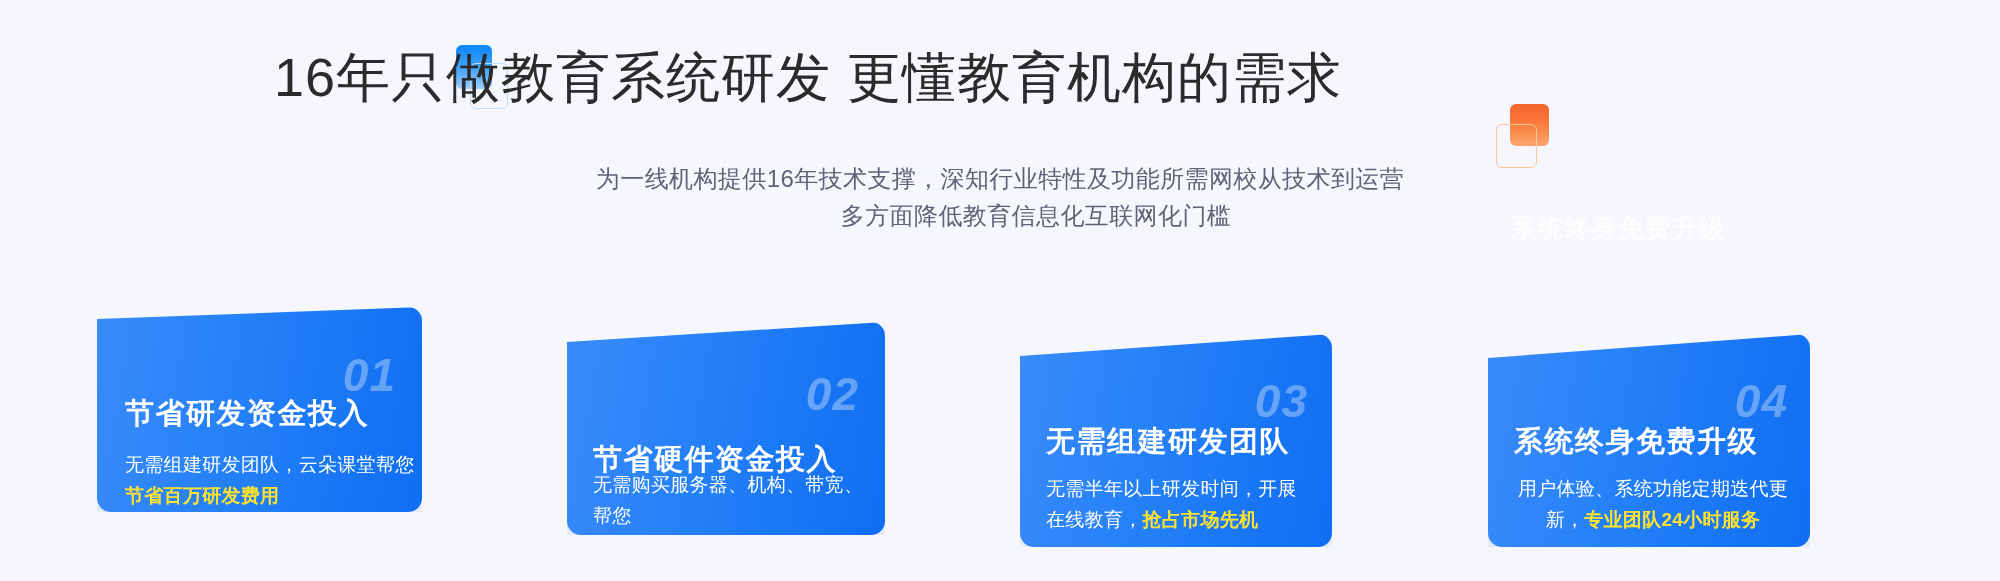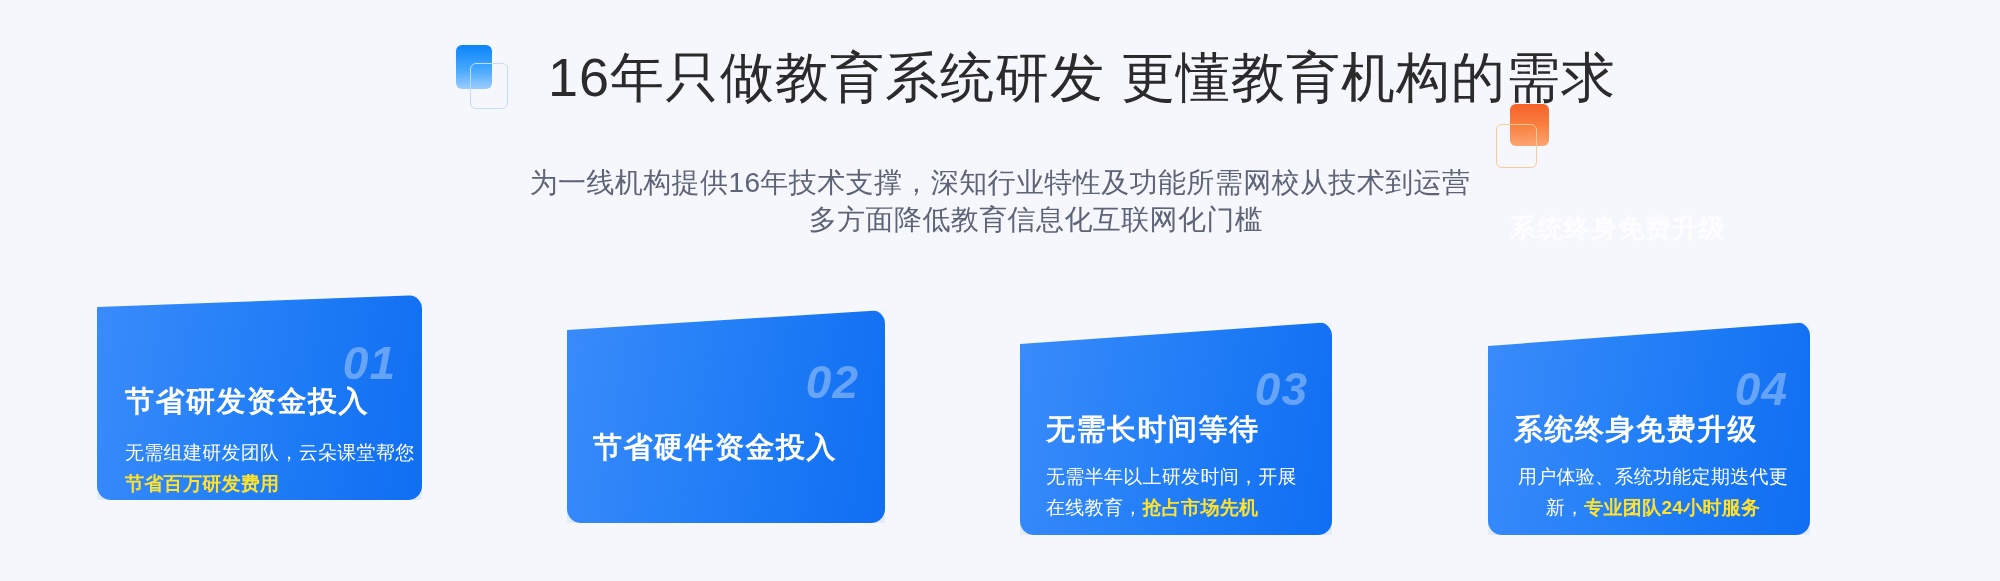--- a/index.html
+++ b/index.html
@@ -61,35 +61,35 @@
     height: 42px;
     border: 1.5px solid #fbc89a;
   }
 
   
   .headline {
     position: absolute;
     left: 0;
     top: 44px;
     width: 1616px;
-    text-align: right;
+    text-align: center;
     font-size: 54px;
     font-weight: 400;
     color: #2b2b2b;
     letter-spacing: 1px;
     line-height: 1.25;
     white-space: nowrap;
   }
 
   .subline {
     position: absolute;
     left: 0;
     width: 2000px;
     text-align: center;
-    font-size: 28px;
+    font-size: 24px;
     color: #5d6477;
     line-height: 1.9;
     letter-spacing: 0.4px;
     white-space: nowrap;
   }
   .subline-1 { top: 156px; }
   .subline-2 { top: 193px; padding-left: 36px; }
 
   
   .watermark {
@@ -101,21 +101,21 @@
     color: #ffffff;
     opacity: 0.82;
     letter-spacing: 1px;
     white-space: nowrap;
   }
 
   
   .cards {
     position: absolute;
     left: 0;
-    top: 0;
+    top: 12px;
     width: 2000px;
     height: 444px;
   }
 
   .card {
     position: absolute;
     border-radius: 16px;
     color: #ffffff;
     overflow: hidden;
     background: linear-gradient(100deg, #3a8bfa 0%, #2480f7 45%, #0f6ef2 100%);
@@ -237,27 +237,28 @@
         <div class="card-num">01</div>
         <div class="card-title">节省研发资金投入</div>
         <div class="card-desc"><span>无需组建研发团队，云朵课堂帮您</span><br><span class="hl">节省百万研发费用</span></div>
       </div>
     </div>
 
     <div class="card" id="card-2">
       <div class="card-inner">
         <div class="card-num">02</div>
         <div class="card-title">节省硬件资金投入</div>
+        <div class="card-desc"><span>无需购买服务器、机构、带宽、帮您</span><br></div>
       </div>
     </div>
 
     <div class="card" id="card-3">
       <div class="card-inner">
         <div class="card-num">03</div>
-        <div class="card-title">无需长时间等待</div>
+        <div class="card-title">无需组建研发团队</div>
         <div class="card-desc"><span>无需半年以上研发时间，开展在线教育，</span><span class="hl">抢占市场先机</span></div>
       </div>
     </div>
 
     <div class="card" id="card-4">
       <div class="card-inner">
         <div class="card-num">04</div>
         <div class="card-title">系统终身免费升级</div>
         <div class="card-desc"><span>用户体验、系统功能定期迭代更新，</span><span class="hl">专业团队24小时服务</span></div>
       </div>

